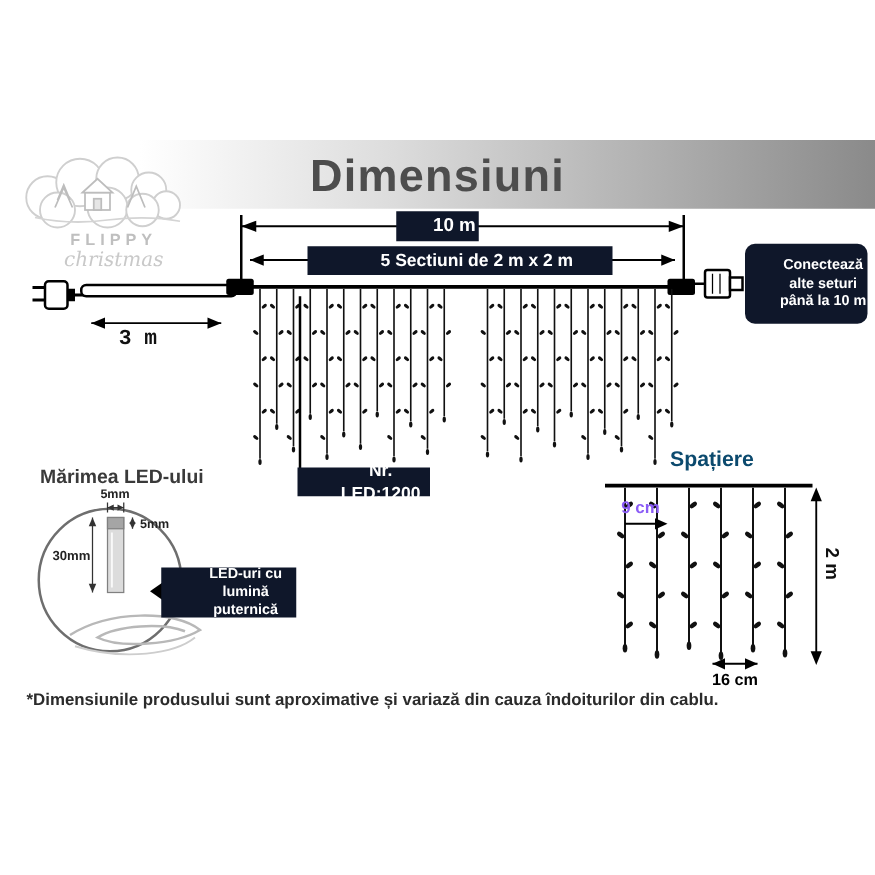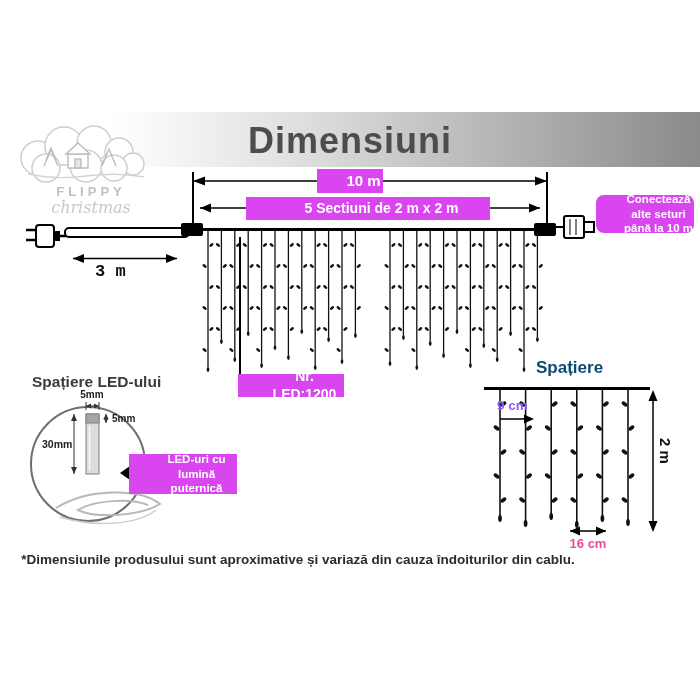--- a/index.html
+++ b/index.html
@@ -14,28 +14,28 @@
     left:0; top:112px; width:700px; height:55px;
     background:linear-gradient(90deg,#ffffff 0%,#ffffff 16%,#dcdcdc 45%,#8a8a8a 100%);
   }
   .page-title {
     left:0; top:116px; width:700px; height:50px;
     text-align:center; line-height:50px;
     font-size:36px; font-weight:bold; color:#4d4d4d; letter-spacing:1px;
   }
 
   .black-label {
-    background:#d946ef; color:#fff; font-weight:bold; text-align:center;
+    background:#0f172a; color:#fff; font-weight:bold; text-align:center;
     display:flex; align-items:center; justify-content:center;
     white-space:pre-line; line-height:1.25;padding-left:27px;
   }
   .lbl-10m      { left:317px; top:169px; width:66px;  height:24px; font-size:15px; }
   .lbl-sections { left:246px; top:197px; width:244px; height:23px; font-size:14px; }
   .lbl-nrled    { left:238px; top:374px; width:106px; height:23px; font-size:14px; }
-  .lbl-connect  { left:596px; top:195px; width:98px;  height:38px; font-size:11.5px; border-radius:8px; }
+  .lbl-connect  { left:596px; top:195px; width:98px;  height:64px; font-size:11.5px; border-radius:8px; }
   .lbl-lednote  { left:129px; top:454px; width:108px; height:40px; font-size:11.5px; }
   .lednote-pointer {
     left:120px; top:466px; width:0; height:0;
     border-top:7px solid transparent; border-bottom:7px solid transparent;
     border-right:10px solid #000;
   }
 
   .wire       { background:#000; }
   .main-wire  { left:190px; top:228px; width:350px; height:3px; }
   .space-wire { left:484px; top:387px; width:166px; height:3px; }
@@ -45,21 +45,21 @@
   .conn-left  { left:181px; }
   .conn-right { left:534px; }
 
   .lead-cable {
     left:64px; top:227px; width:126px; height:11px;
     background:#fff; border:2px solid #000; border-radius:5px;
   }
 
   .txt-3m   { left:95px;  top:262px; width:60px; text-align:left; font-size:17px; font-weight:bold; color:#111;font-family:Liberation Mono, monospace; }
   .txt-9cm  { left:497px; top:398px; font-size:13.5px; font-weight:bold; color:#8b5cf6; }
-  .txt-16cm { left:560px; top:536px; width:56px; text-align:center; font-size:13px; font-weight:bold; color:#ec4899; }
+  .txt-16cm { left:560px; top:536px; width:56px; text-align:center; font-size:13px; font-weight:bold; color:#000000; }
   .txt-2m   { left:657px; top:438px; writing-mode:vertical-rl; font-size:15px; font-weight:bold; color:#111; }
 
   .title-spacing { left:536px; top:358px; font-size:17px; font-weight:bold; color:#0c4a6e; }
   .title-ledsize { left:32px;  top:373px; font-size:15.5px; font-weight:bold; color:#3a3a3a; }
 
   .magnifier-circle {
     left:30px; top:406px; width:116px; height:116px;
     border:2px solid #6e6e6e; border-radius:50%; background:#fff;
   }
 
@@ -388,21 +388,21 @@
 </svg>
 <div class="abs txt-2m">2 m</div>
 
 <svg class="abs" style="left:566px; top:524px;" width="44" height="14" viewBox="0 0 44 14">
   <line x1="4" y1="7" x2="40" y2="7" stroke="#000" stroke-width="1.5"></line>
   <polygon points="4,7 14,2.5 14,11.5" fill="#000"></polygon>
   <polygon points="40,7 30,2.5 30,11.5" fill="#000"></polygon>
 </svg>
 <div class="abs txt-16cm">16 cm</div>
 
-<div class="abs title-ledsize">Spațiere LED-ului</div>
+<div class="abs title-ledsize">Mărimea LED-ului</div>
 <div class="abs magnifier-circle"></div>
 
 <svg class="abs" style="left:28px; top:388px;" width="220" height="155" viewBox="0 0 220 155">
 
   <path d="M28,120 C60,100 112,100 132,116 C112,128 68,131 50,122 C66,112 102,110 120,117" fill="none" stroke="#b8b8b8" stroke-width="2"></path>
   <path d="M32,129 C72,141 112,135 128,122" fill="none" stroke="#cdcdcd" stroke-width="1.5"></path>
 
   <rect x="58" y="26" width="13" height="60" fill="#dcdcdc" stroke="#808080" stroke-width="1"></rect>
   <rect x="58" y="26" width="13" height="9" fill="#a5a5a5" stroke="#808080" stroke-width="1"></rect>
   <line x1="61.5" y1="38" x2="61.5" y2="82" stroke="#ffffff" stroke-width="1.5" opacity="0.85"></line>

